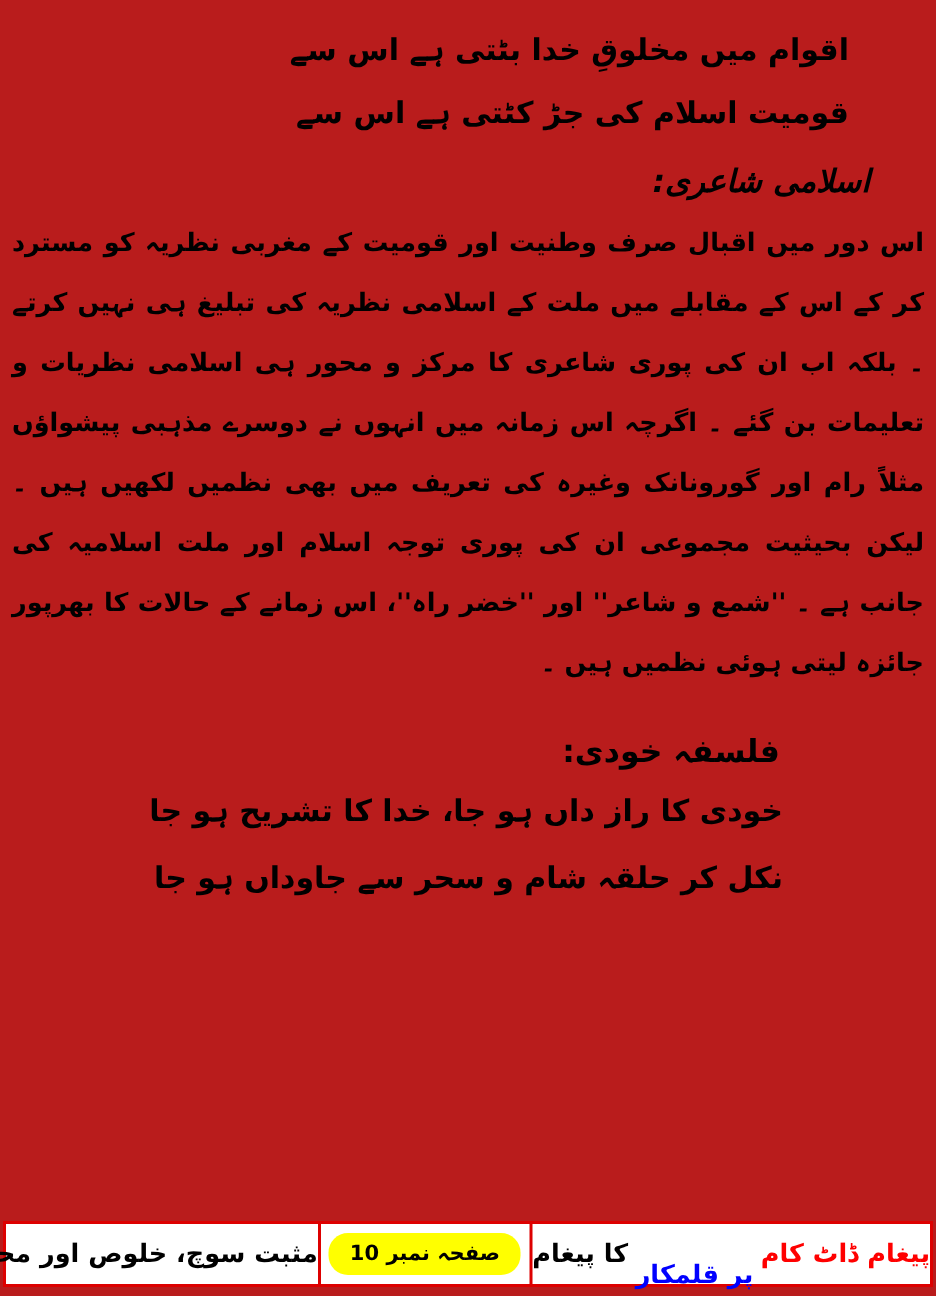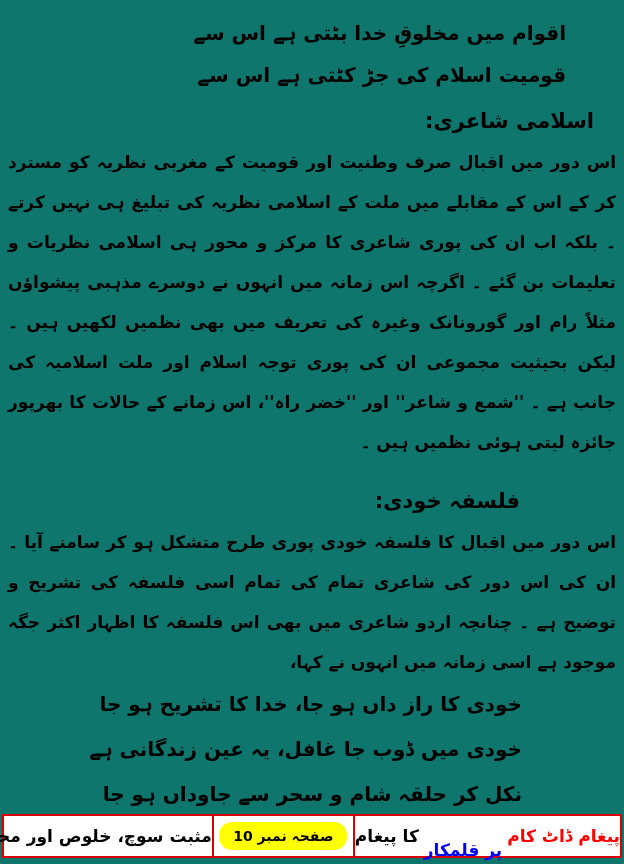--- a/index.html
+++ b/index.html
@@ -1,40 +1,40 @@
 <!DOCTYPE html>
 <html lang="ur" dir="rtl"><head>
 <meta charset="utf-8">
 <style>
   html,body{margin:0;padding:0;background:#ffffff;}
   #page{
     position:relative;
     width:624px;height:864px;
     margin:0 auto;
-    background:#0f766e;
+    background:#b91c1c;
     overflow:hidden;
     direction:rtl;
     font-family:"DejaVu Sans",sans-serif;
     font-weight:bold;
     color:#000000;
   }
   #content{padding-top:12px;}
   .verse{
     text-align:right;
     font-size:20px;
     line-height:42px;
     white-space:nowrap;
   }
   .verse-intro{padding-left:0;padding-right:58px;}
   .heading{
     text-align:right;
     font-size:21px;
     line-height:34px;
   }
-  .heading-islamic{padding-right:30px;margin-top:8px;}
+  .heading-islamic{padding-right:44px;margin-top:8px;font-style:italic;}
   .heading-khudi{padding-right:104px;margin-top:22px;}
   .para{
     text-align:justify;
     font-size:17px;
     line-height:40px;
     padding:0 8px;
     margin:4px 0 0 0;
   }
   .verse-k1{padding-right:36px;line-height:45px;margin-top:2px;}
   .verse-k{padding-right:102px;line-height:45px;}
@@ -85,24 +85,22 @@
 
     <div class="verse verse-intro">اقوام میں مخلوقِ خدا بٹتی ہے اس سے</div>
     <div class="verse verse-intro">قومیت اسلام کی جڑ کٹتی ہے اس سے</div>
 
     <div class="heading heading-islamic">اسلامی شاعری:</div>
 
     <div class="para">اس دور میں اقبال صرف وطنیت اور قومیت کے مغربی نظریہ کو مسترد کر کے اس کے مقابلے میں ملت کے اسلامی نظریہ کی تبلیغ ہی نہیں کرتے ۔ بلکہ اب ان کی پوری شاعری کا مرکز و محور ہی اسلامی نظریات و تعلیمات بن گئے ۔ اگرچہ اس زمانہ میں انہوں نے دوسرے مذہبی پیشواؤں مثلاً رام اور گورونانک وغیرہ کی تعریف میں بھی نظمیں لکھیں ہیں ۔ لیکن بحیثیت مجموعی ان کی پوری توجہ اسلام اور ملت اسلامیہ کی جانب ہے ۔ ''شمع و شاعر'' اور ''خضر راہ''، اس زمانے کے حالات کا بھرپور جائزہ لیتی ہوئی نظمیں ہیں ۔</div>
 
     <div class="heading heading-khudi">فلسفہ خودی:</div>
 
-    <div class="para">اس دور میں اقبال کا فلسفہ خودی پوری طرح متشکل ہو کر سامنے آیا ۔ ان کی اس دور کی شاعری تمام کی تمام اسی فلسفہ کی تشریح و توضیح ہے ۔ چنانچہ اردو شاعری میں بھی اس فلسفہ کا اظہار اکثر جگہ موجود ہے اسی زمانہ میں انہوں نے کہا،</div>
 
     <div class="verse verse-k">خودی کا راز داں ہو جا، خدا کا تشریح ہو جا</div>
-    <div class="verse verse-k">خودی میں ڈوب جا غافل، یہ عین زندگانی ہے</div>
     <div class="verse verse-k">نکل کر حلقہ شام و سحر سے جاوداں ہو جا</div>
 
   </div>
 
   <div id="footer">
 
     <div class="footer-cell footer-site">
       <span class="seg-site">پیغام ڈاٹ کام</span>
       <span class="seg-writer">پر قلمکار</span>
       <span class="seg-message">کا پیغام</span>

